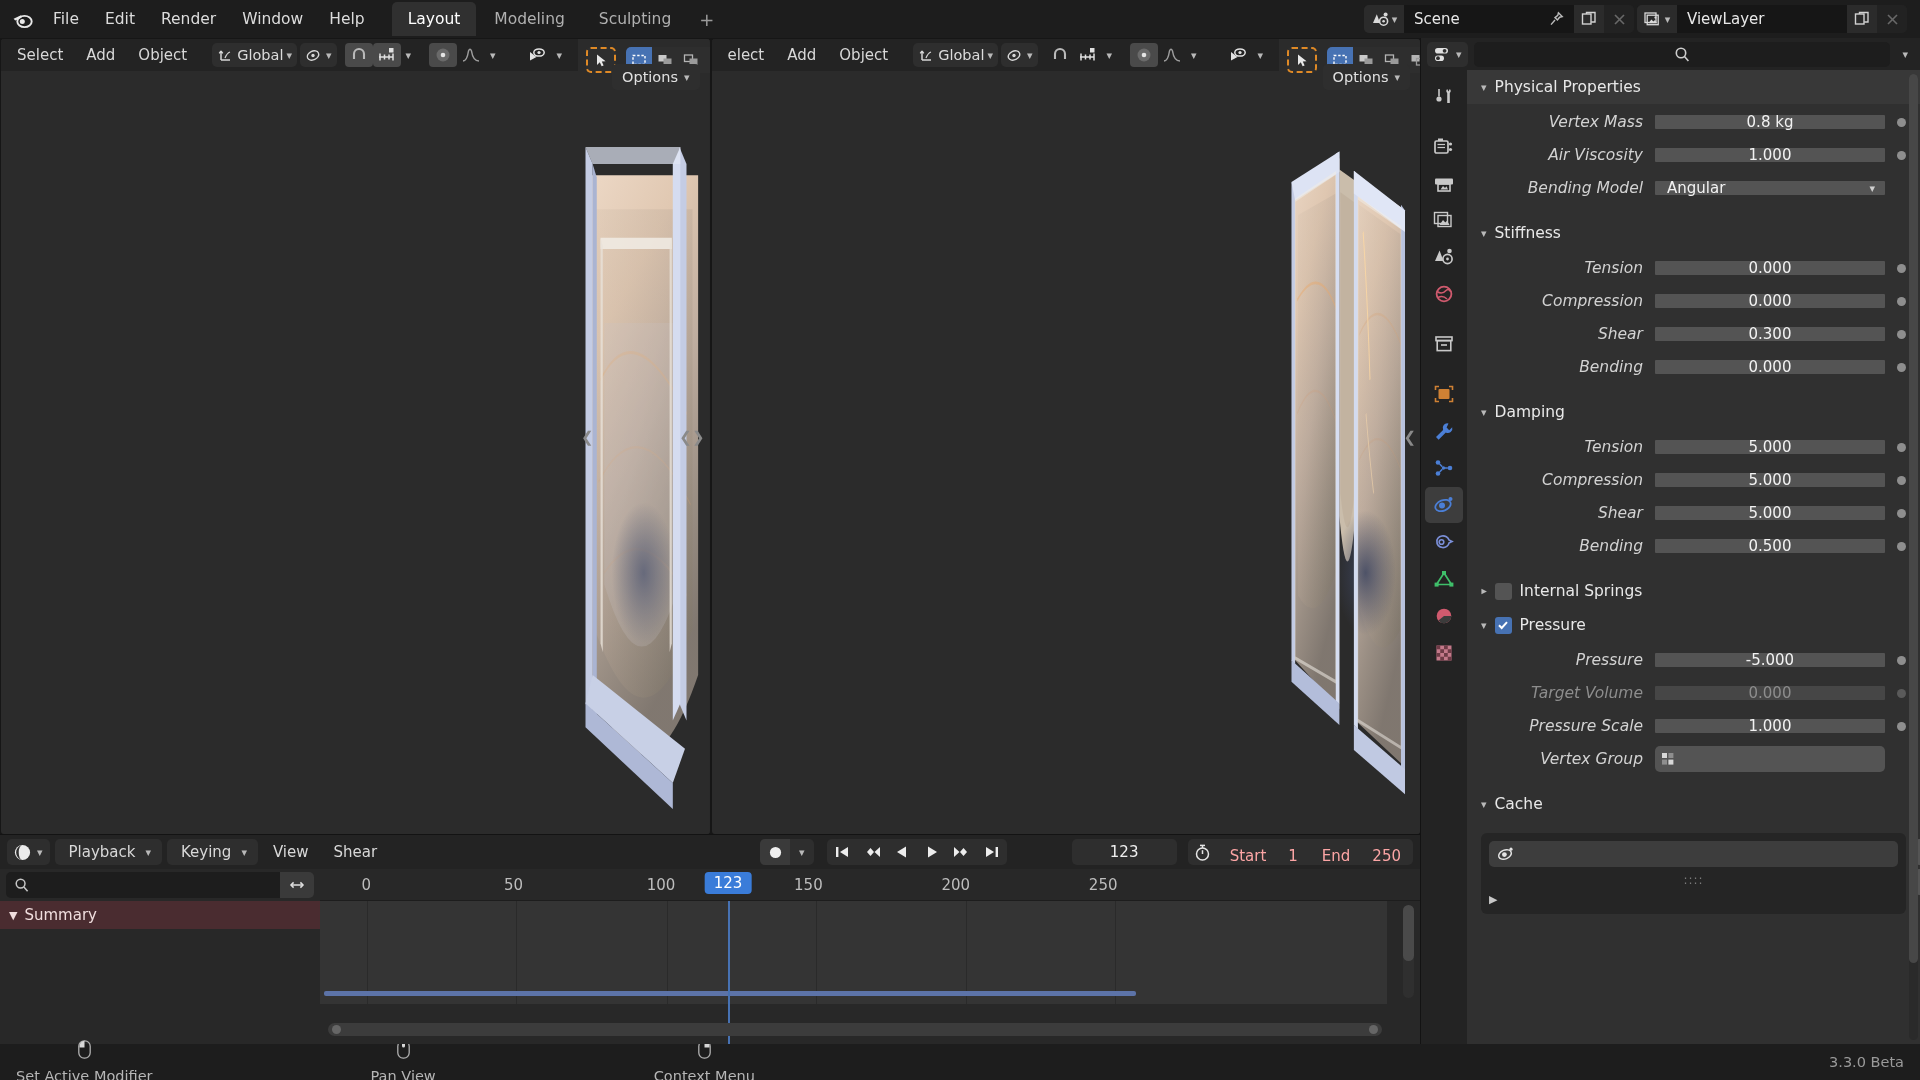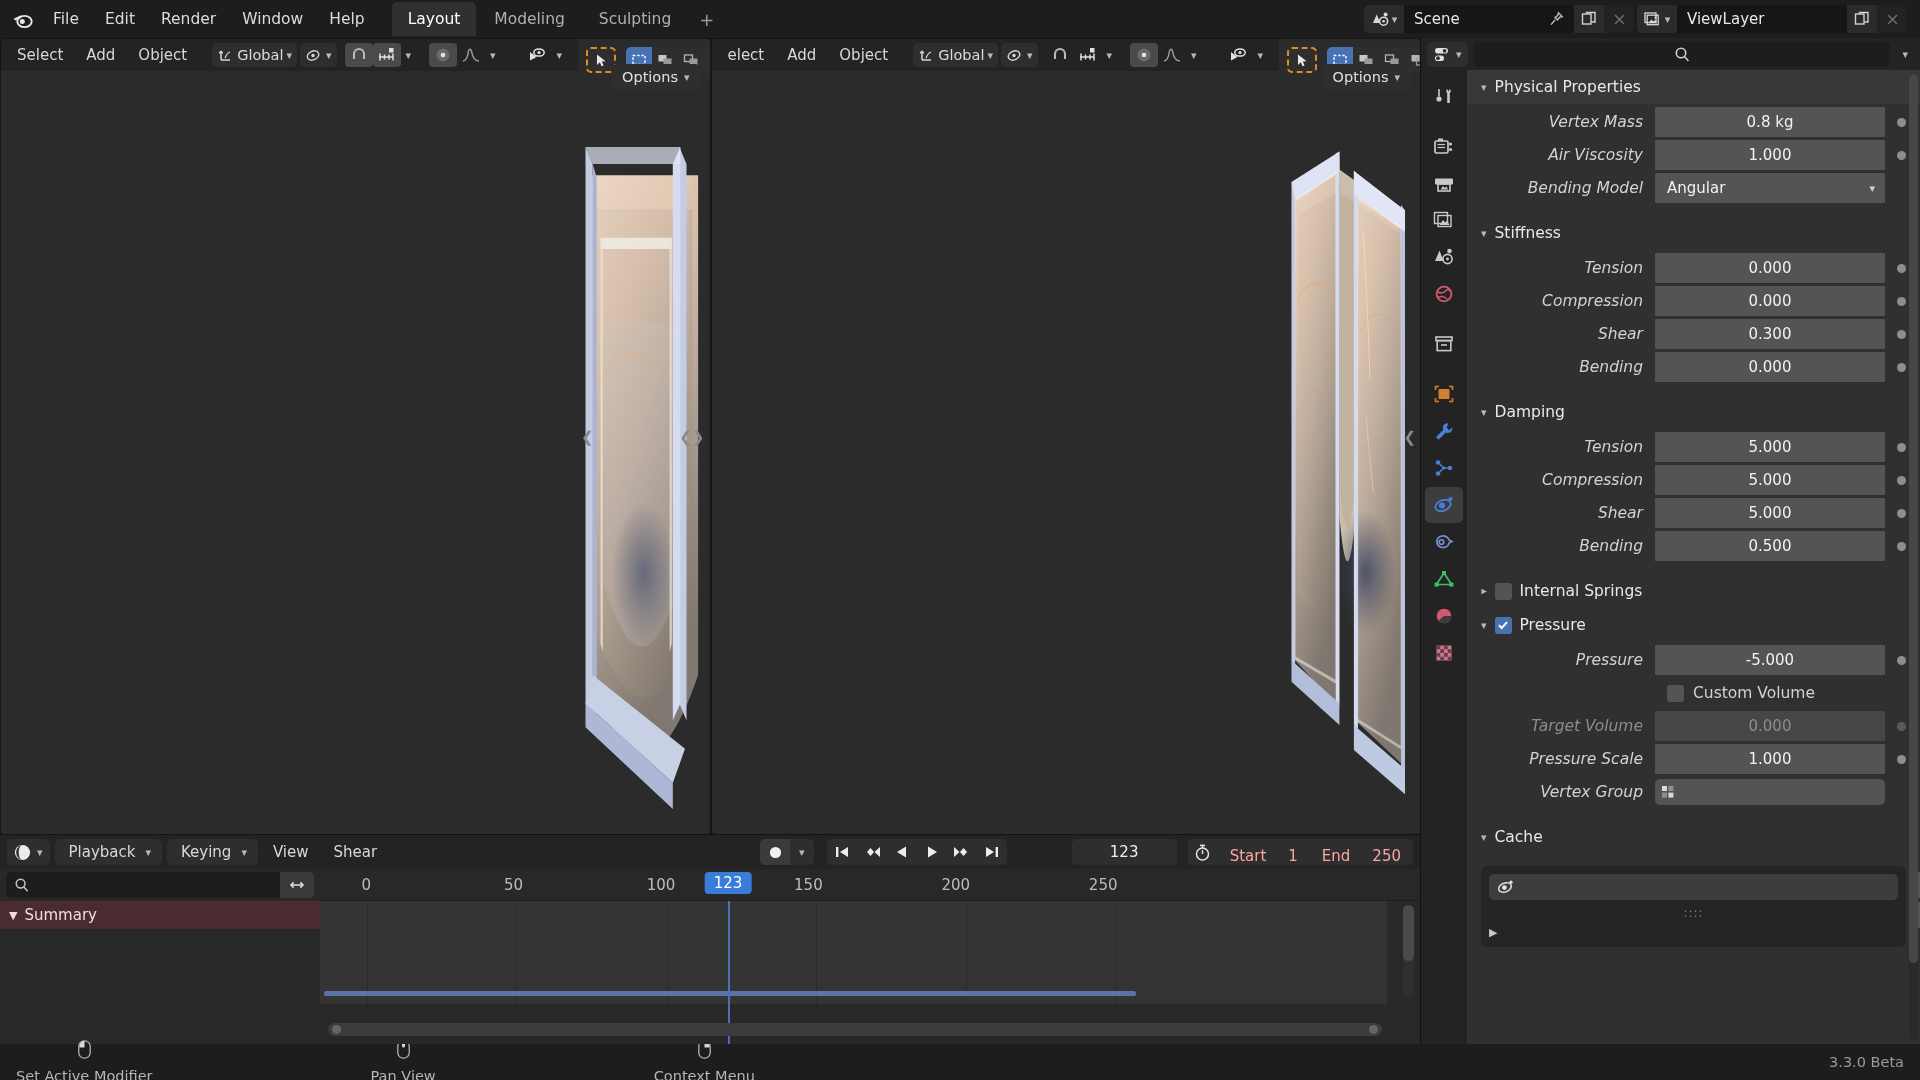--- a/index.html
+++ b/index.html
@@ -121,21 +121,21 @@
   .pscroll{ position:absolute; right:2px; top:4px; bottom:4px; width:9px; background:#2a2a2a; border-radius:5px;}
   .pscroll i{ position:absolute; left:0; right:0; top:0; height:92%; background:#474747; border-radius:5px;}
 
   .sect-head{ display:flex; align-items:center; gap:8px; height:34px; padding:0 14px;
               background:#383838; font-size:15.5px; color:#e8e8e8; }
   .sect-head.plain{ background:#303030; }
   .sect-body{ background:#303030; padding:4px 0 9px 0; }
   .row{ display:flex; align-items:center; height:28px; margin-bottom:5px; padding-right:14px; }
   .row .lbl{ width:188px; text-align:right; padding-right:12px; font-size:15.5px; color:#d2d2d2; flex:0 0 188px;font-style:italic;}
   .row .lbl.dim{ color:#8d8d8d; }
-  .field{ flex:1; height:30px; background:#545454; border-radius:1px; display:flex;
+  .field{ flex:1; height:14px; background:#545454; border-radius:1px; display:flex;
           align-items:center; justify-content:center; font-size:15px; color:#f2f2f2; position:relative;}
   .field.dim{ background:#464646; color:#8d8d8d; }
   .field.drop{ justify-content:flex-start; padding-left:12px; }
   .field .dchev{ position:absolute; right:10px; color:#cfcfcf; font-size:11px;}
   .dot{ width:9px; height:9px; border-radius:50%; background:#8e8e8e; margin-left:12px; flex:0 0 9px;}
   .dot.dim{ background:#5a5a5a; }
   .cbrow{ display:flex; align-items:center; height:28px; padding-left:200px; margin-bottom:5px; gap:9px;
           font-size:15.5px; color:#d2d2d2;}
   .cbox{ width:17px; height:17px; border-radius:3px; background:#545454; flex:0 0 17px;
          display:flex; align-items:center; justify-content:center;}
@@ -947,24 +947,20 @@
                   <path d="M2 6.2 L4.7 9 L10 3.2" fill="none" stroke="#fff" stroke-width="2"></path>
                 </svg>
             </span>
             <span>Pressure</span>
           </div>
           <div class="sect-body">
             <div class="row">
               <div class="lbl">Pressure</div>
               <div class="field">-5.000</div>
               <div class="dot"></div>
-            </div>
-            <div class="cbrow">
-              <span class="cbox"></span>
-              <span>Custom Volume</span>
             </div>
             <div class="row">
               <div class="lbl dim">Target Volume</div>
               <div class="field dim">0.000</div>
               <div class="dot dim"></div>
             </div>
             <div class="row">
               <div class="lbl">Pressure Scale</div>
               <div class="field">1.000</div>
               <div class="dot"></div>

